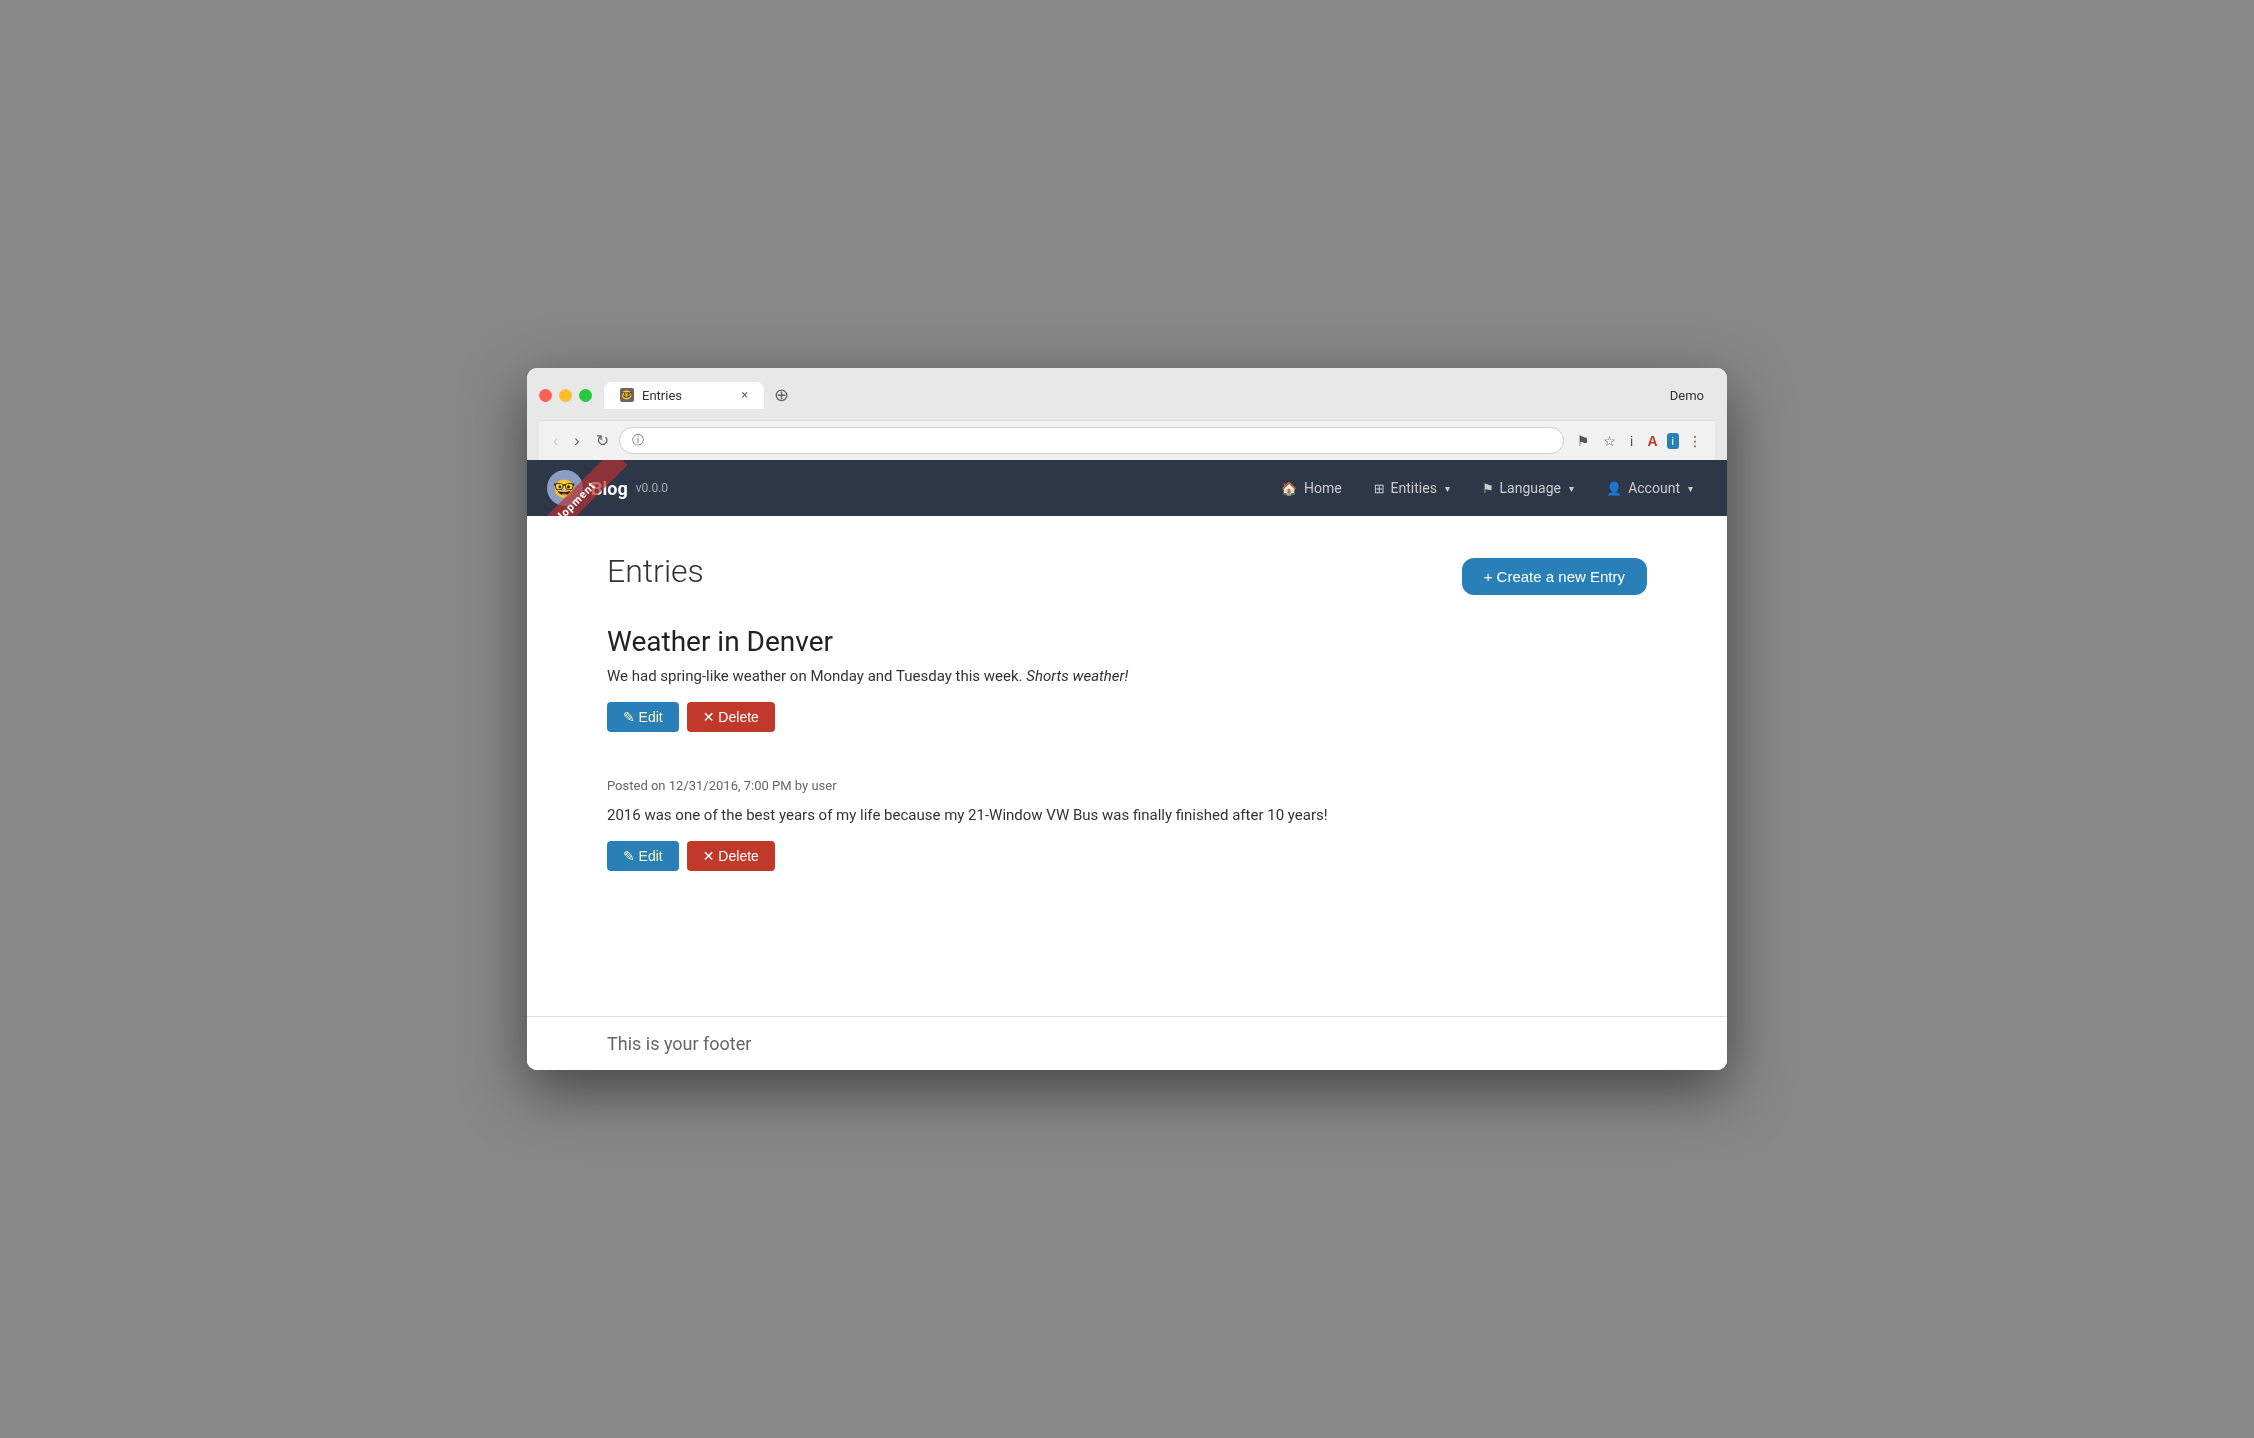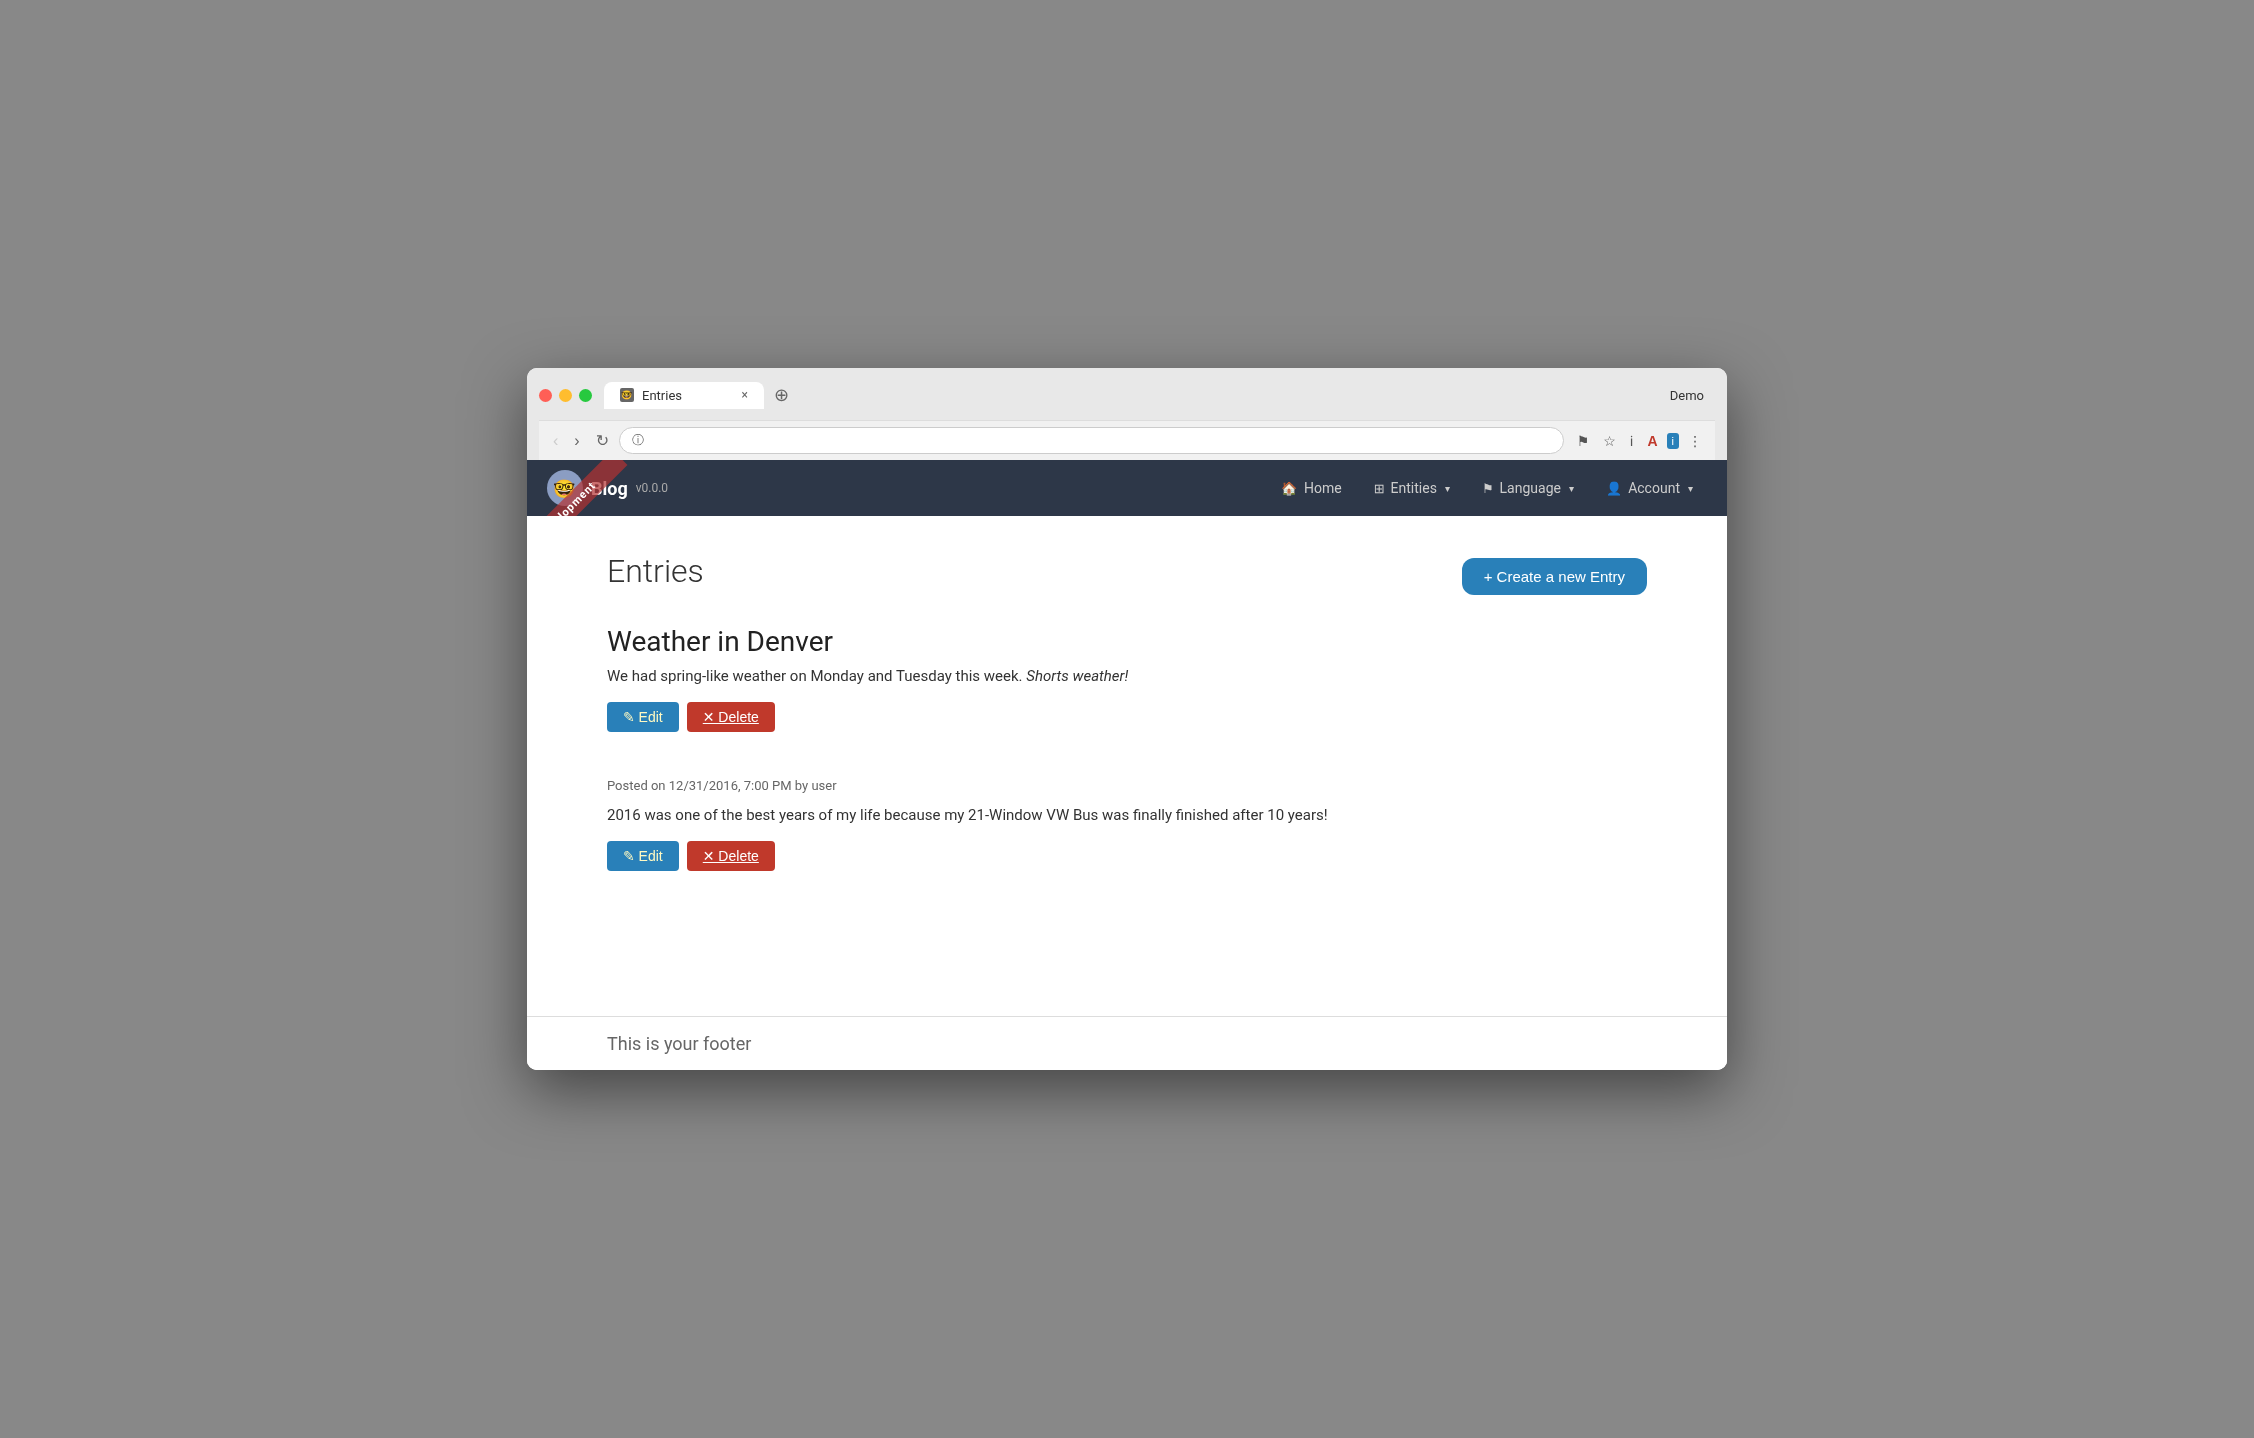--- a/index.html
+++ b/index.html
@@ -321,21 +321,20 @@
       background: #c0392b;
       color: #fff;
       border: none;
       padding: 7px 16px;
       border-radius: 4px;
       font-size: 14px;
       cursor: pointer;
       display: flex;
       align-items: center;
       gap: 6px;
-      text-decoration: underline;
     }
 
     
     .app-footer {
       border-top: 1px solid #ddd;
       padding: 16px 80px;
       font-size: 18px;
       color: #666;
       background: #fff;
     }

